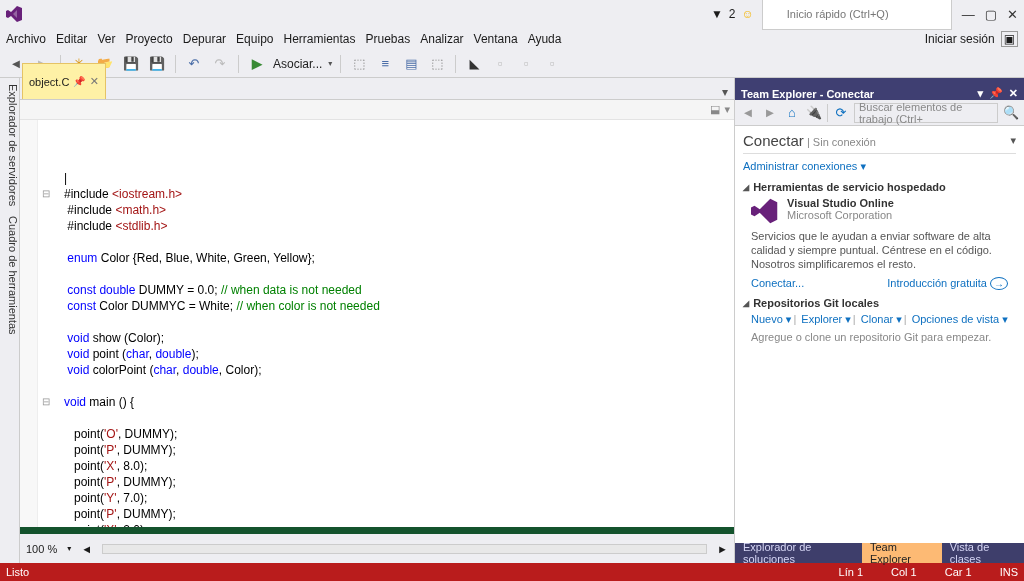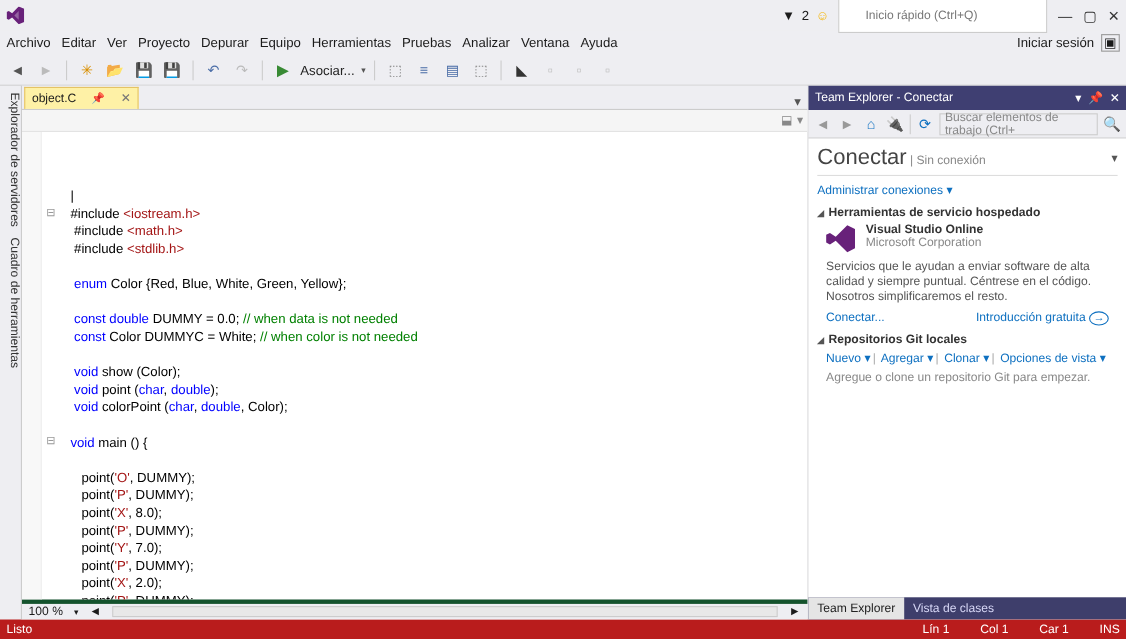--- a/index.html
+++ b/index.html
@@ -15,56 +15,56 @@
 .menubar .right { margin-left: auto; display: flex; align-items: center; gap: 6px; }
 .toolbar { height: 28px; background: #eeeef2; border-bottom: 1px solid #ccc; display: flex; align-items: center; padding: 0 6px; gap: 6px; }
 .toolbar .tbtn { width: 20px; height: 20px; display: flex; align-items: center; justify-content: center; color: #555; font-size: 13px; }
 .toolbar .sep { width: 1px; height: 18px; background: #ccc; margin: 0 2px; }
 .toolbar .play { color: #388a34; font-weight: bold; }
 .toolbar .asociar { font-size: 12px; color: #222; }
 .main { display: flex; height: 485px; }
 .leftstrip { width: 20px; background: #eeeef2; writing-mode: vertical-rl; text-orientation: mixed; font-size: 11px; color: #333; padding-top: 6px; display: flex; gap: 10px; border-right: 1px solid #ccc; }
 .editor { flex: 1; background: #fff; display: flex; flex-direction: column; position: relative; }
 .tabstrip { height: 22px; background: #eeeef2; display: flex; align-items: flex-end; border-bottom: 1px solid #ccc; padding-left: 2px; }
-.tab { height: 20px; background: #fef1a6; border: 1px solid #e5c365; border-bottom: none; padding: 0 6px; display: flex; align-items: center; gap: 14px; font-size: 11px; }
+.tab { height: 36px; background: #fef1a6; border: 1px solid #e5c365; border-bottom: none; padding: 0 6px; display: flex; align-items: center; gap: 4px; font-size: 11px; }
 .tab .pin { color: #777; font-size: 10px; }
 .tab .close { color: #777; font-size: 11px; }
 .tabstrip .overflow { margin-left: auto; padding: 0 6px; color: #555; }
 .splitbar { height: 20px; background: #f5f5f5; border-bottom: 1px solid #e3e3e3; display:flex; align-items:center; justify-content:flex-end; padding-right:4px; gap:4px; color:#888; font-size:11px;}
 .code { flex: 1; font-family: Consolas, monospace; font-size: 12px; line-height: 16px; padding: 2px 0 2px 20px; white-space: pre; overflow: hidden; position: relative; color: #000; }
 .code .gutter { position: absolute; left: 0; top: 0; width: 18px; height: 100%; background: #f8f8f8; border-right: 1px solid #eee; }
 .code .outline { position: absolute; left: 2px; color: #999; font-size: 10px; }
 .kw { color: #0000ff; }
 .str { color: #a31515; }
 .cm { color: #008000; }
 .op { color: #000; }
-.editor-footer { height: 18px; background: #eeeef2; border-top: 4px solid #14532d; display: flex; align-items: center; padding: 0 6px; font-size: 11px; gap: 10px; }
+.editor-footer { height: 36px; background: #eeeef2; border-top: 7px solid #14532d; display: flex; align-items: center; padding: 0 6px; font-size: 11px; gap: 10px; }
 .editor-footer .zoom { }
 .editor-footer .scroll { flex:1; height:10px; background:#e8e8e8; border:1px solid #ccc; }
 .panel { width: 290px; background: #eeeef2; border-left: 1px solid #ccc; display: flex; flex-direction: column; }
-.panel-title { height: 22px; background: #3f3f72; color: #fff; font-size: 11px; display: flex; align-items: center; padding: 0 6px; gap: 6px; }
+.panel-title { height: 22px; background: #3f3f72; color: #fff; font-size: 11px; display: flex; align-items: flex-end; padding: 0 6px; gap: 6px; font-weight: bold; }
 .panel-title .spacer { flex: 1; }
 .panel-tb { height: 26px; background: #eeeef2; border-bottom: 1px solid #ccc; display: flex; align-items: center; padding: 0 4px; gap: 4px; }
 .panel-tb .ico { width: 18px; height: 18px; display: flex; align-items: center; justify-content: center; color: #0e70c0; font-size: 13px; }
 .panel-tb .srch { flex: 1; border: 1px solid #ccc; height: 20px; font-size: 11px; color: #888; padding: 0 4px; display: flex; align-items: center; }
 .panel-body { flex: 1; background: #fff; padding: 6px 8px; font-size: 11px; color: #333; overflow: hidden; }
-.panel-body h2 { font-size: 20px; font-weight: normal; color: #444; display: inline; }
+.panel-body h2 { font-size: 15px; font-weight: normal; color: #444; display: inline; }
 .panel-body .muted { color: #888; font-size: 11px; }
 .panel-body .link { color: #0e70c0; cursor: default; }
 .panel-body .section-h { font-weight: bold; font-size: 11px; margin: 8px 0 4px; display: flex; align-items: center; gap: 4px; }
 .panel-body .section-h::before { content: "◢"; font-size: 8px; color: #555; }
 .panel-body .vso { display: flex; gap: 8px; margin: 2px 0 4px 8px; }
 .panel-body .vso .logo2 { width: 28px; height: 28px; flex-shrink:0; }
 .panel-body .desc { margin-left: 8px; color: #555; line-height: 14px; }
 .panel-body .row { display: flex; justify-content: space-between; margin: 6px 8px 2px; }
 .panel-body .gitlinks { margin: 2px 0 4px 8px; color: #0e70c0; }
 .panel-body .gitlinks .sep2 { color: #aaa; margin: 0 2px; }
 .panel-tabs { height: 20px; background: #3e3e6b; display: flex; align-items: stretch; font-size: 11px; }
 .panel-tabs .ptab { padding: 0 8px; display: flex; align-items: center; color: #d6d6f5; }
-.panel-tabs .ptab.active { background: #e5e5e5; color: #222; }
+.panel-tabs .ptab.active { background: #fdba74; color: #222; }
 .statusbar { height: 18px; background: #b91c1c; color: #fff; display: flex; align-items: center; font-size: 11px; padding: 0 6px; gap: 28px; }
 .statusbar .spacer { flex: 1; }
 svg { display: block; }
 </style>
 </head>
 <body>
 
 <div class="titlebar">
   <svg class="logo" viewBox="0 0 16 16">
       <path fill="#68217a" d="M11 0l5 2v12l-5 2-6-6-3 2-2-1V5l2-1 3 2 6-6z"></path>
@@ -195,27 +195,28 @@
         </div>
       </div>
       <div class="desc">Servicios que le ayudan a enviar software de alta calidad y siempre puntual. Céntrese en el código. Nosotros simplificaremos el resto.</div>
       <div class="row">
         <span class="link">Conectar...</span>
         <span class="link"><span>Introducción gratuita</span> <span style="border:1px solid #0e70c0;border-radius:50%;padding:0 3px;font-size:10px">→</span></span>
       </div>
       <div class="section-h">Repositorios Git locales</div>
       <div class="gitlinks">
         <span>Nuevo</span> ▾<span class="sep2">|</span>
-        <span>Agregar</span> ▾<span class="sep2">|</span>
+        <span>Explorer</span> ▾<span class="sep2">|</span>
         <span>Clonar</span> ▾<span class="sep2">|</span>
         <span>Opciones de vista</span> ▾
       </div>
       <div class="desc" style="color:#888">Agregue o clone un repositorio Git para empezar.</div>
     </div>
     <div class="panel-tabs">
+      <div class="ptab">Explorador de soluciones</div>
       <div class="ptab active">Team Explorer</div>
       <div class="ptab">Vista de clases</div>
     </div>
   </div>
 </div>
 
 <div class="statusbar">
   <span>Listo</span>
   <span class="spacer"></span>
   <span>Lín 1</span>

